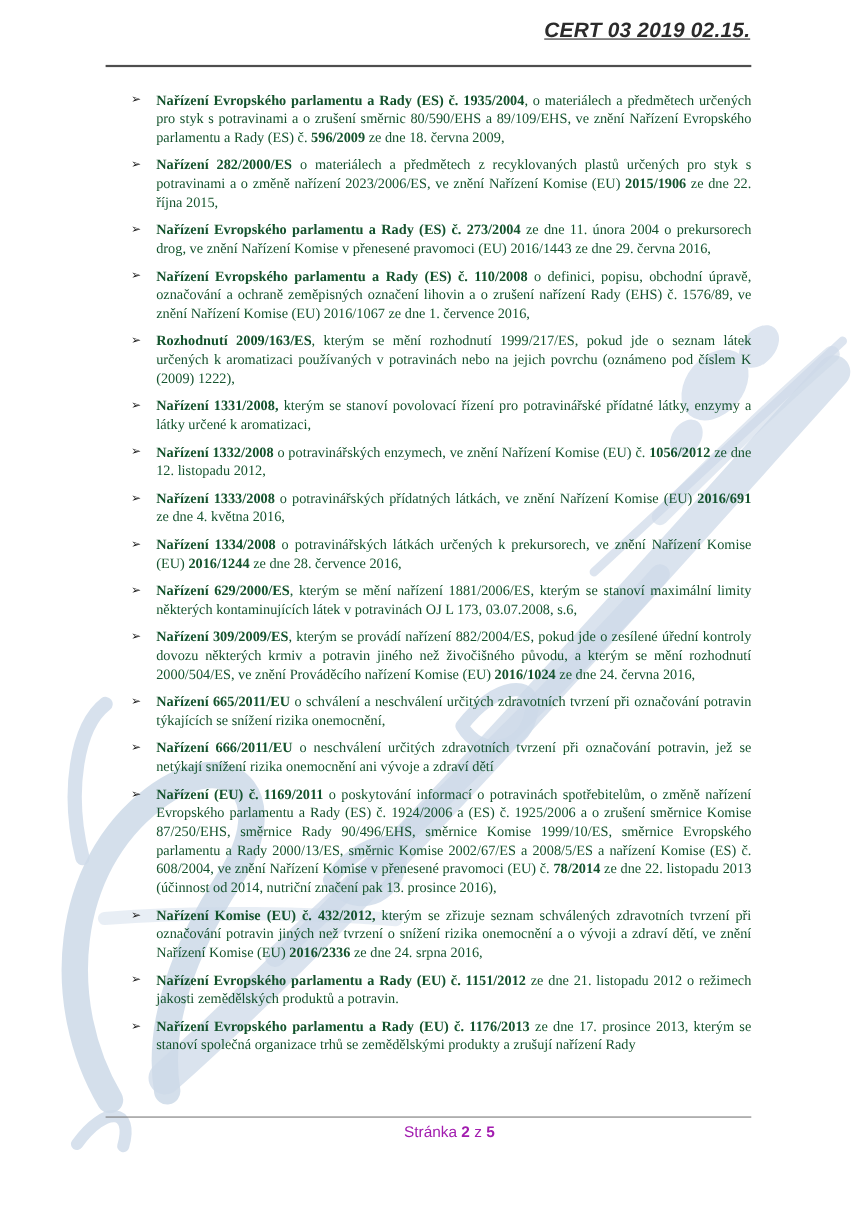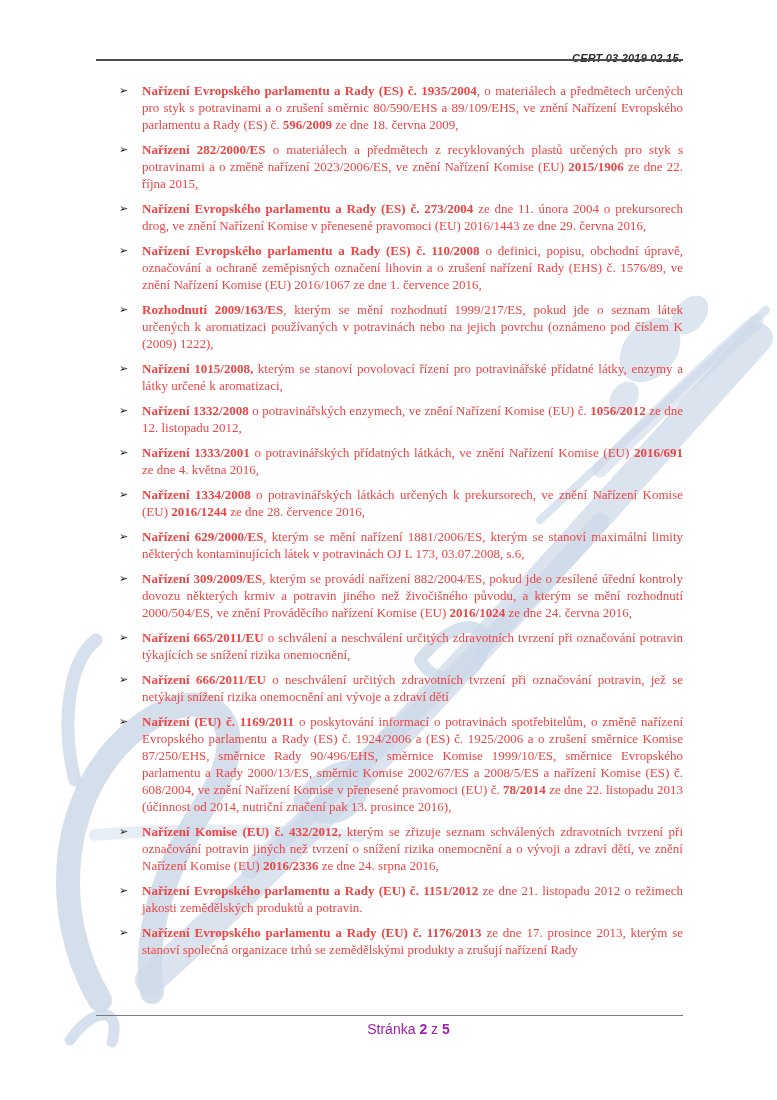--- a/index.html
+++ b/index.html
@@ -16,46 +16,47 @@
     pointer-events:none;
   }
   .wm-strokes path{
     stroke:var(--wm,#cdd9e8);
     fill:none;
     stroke-linecap:round;
   }
   .wm-blobs ellipse{fill:var(--wm-light,#dde5f0);}
   
   .header-code{
-    position:absolute;top:52px;right:95px;z-index:2;
+    position:absolute;top:18px;right:95px;z-index:2;
     font-family:"Liberation Sans", sans-serif;
     font-style:italic;font-weight:600;
-    font-size:11px;color:#2b2b2b;
+    font-size:19px;color:#2b2b2b;
     letter-spacing:0.2px;
+    text-decoration:underline;
   }
   .rule{position:absolute;left:96px;width:587px;z-index:2;}
   .header-rule{top:59px;border-top:2px solid #4e4e4e;}
   .footer-rule{top:1015px;border-top:1.5px solid #7a7a7a;}
   
   .content{
     position:absolute;top:82px;left:96px;width:587px;z-index:1;
   }
   .item{display:flex;margin:0 0 8px 0;}
   .bullet{
     flex:0 0 23px;
     margin-left:23px;
     font-family:"DejaVu Sans", sans-serif;
     font-size:11px;line-height:17px;
     color:#151515;
   }
   .itext{
     flex:1;margin:0;
     text-align:justify;
     font-size:13px;line-height:17px;
-    color:#ef4444;
+    color:#14532d;
   }
   .itext .b{font-weight:bold;}
   
   .footer-text{
     position:absolute;top:1021px;left:0;width:777px;z-index:2;
     text-align:center;
     font-family:"Liberation Sans", sans-serif;
     font-size:14px;color:#a21caf;padding-left:20px;
   }
   .footer-text .b{font-weight:bold;}
@@ -104,29 +105,29 @@
       <div class="item">
         <span class="bullet">➢</span>
         <p class="itext"><span class="b">Nařízení Evropského parlamentu a Rady (ES) č. 110/2008</span><span> o definici, popisu, obchodní úpravě, označování a ochraně zeměpisných označení lihovin a o zrušení nařízení Rady (EHS) č. 1576/89, ve znění Nařízení Komise (EU) 2016/1067 ze dne 1. července 2016,</span></p>
       </div>
       <div class="item">
         <span class="bullet">➢</span>
         <p class="itext"><span class="b">Rozhodnutí 2009/163/ES</span><span>, kterým se mění rozhodnutí 1999/217/ES, pokud jde o seznam látek určených k aromatizaci používaných v potravinách nebo na jejich povrchu (oznámeno pod číslem K (2009) 1222),</span></p>
       </div>
       <div class="item">
         <span class="bullet">➢</span>
-        <p class="itext"><span class="b">Nařízení 1015/2008,</span><span> kterým se stanoví povolovací řízení pro potravinářské přídatné látky, enzymy a látky určené k aromatizaci,</span></p>
+        <p class="itext"><span class="b">Nařízení 1331/2008,</span><span> kterým se stanoví povolovací řízení pro potravinářské přídatné látky, enzymy a látky určené k aromatizaci,</span></p>
       </div>
       <div class="item">
         <span class="bullet">➢</span>
         <p class="itext"><span class="b">Nařízení 1332/2008</span><span> o potravinářských enzymech, ve znění Nařízení Komise (EU) č. </span><span class="b">1056/2012</span><span> ze dne 12. listopadu 2012,</span></p>
       </div>
       <div class="item">
         <span class="bullet">➢</span>
-        <p class="itext"><span class="b">Nařízení 1333/2001</span><span> o potravinářských přídatných látkách, ve znění Nařízení Komise (EU) </span><span class="b">2016/691</span><span> ze dne 4. května 2016,</span></p>
+        <p class="itext"><span class="b">Nařízení 1333/2008</span><span> o potravinářských přídatných látkách, ve znění Nařízení Komise (EU) </span><span class="b">2016/691</span><span> ze dne 4. května 2016,</span></p>
       </div>
       <div class="item">
         <span class="bullet">➢</span>
         <p class="itext"><span class="b">Nařízení 1334/2008</span><span> o potravinářských látkách určených k prekursorech, ve znění Nařízení Komise (EU) </span><span class="b">2016/1244</span><span> ze dne 28. července 2016,</span></p>
       </div>
       <div class="item">
         <span class="bullet">➢</span>
         <p class="itext"><span class="b">Nařízení 629/2000/ES</span><span>, kterým se mění nařízení 1881/2006/ES, kterým se stanoví maximální limity některých kontaminujících látek v potravinách OJ L 173, 03.07.2008, s.6,</span></p>
       </div>
       <div class="item">

